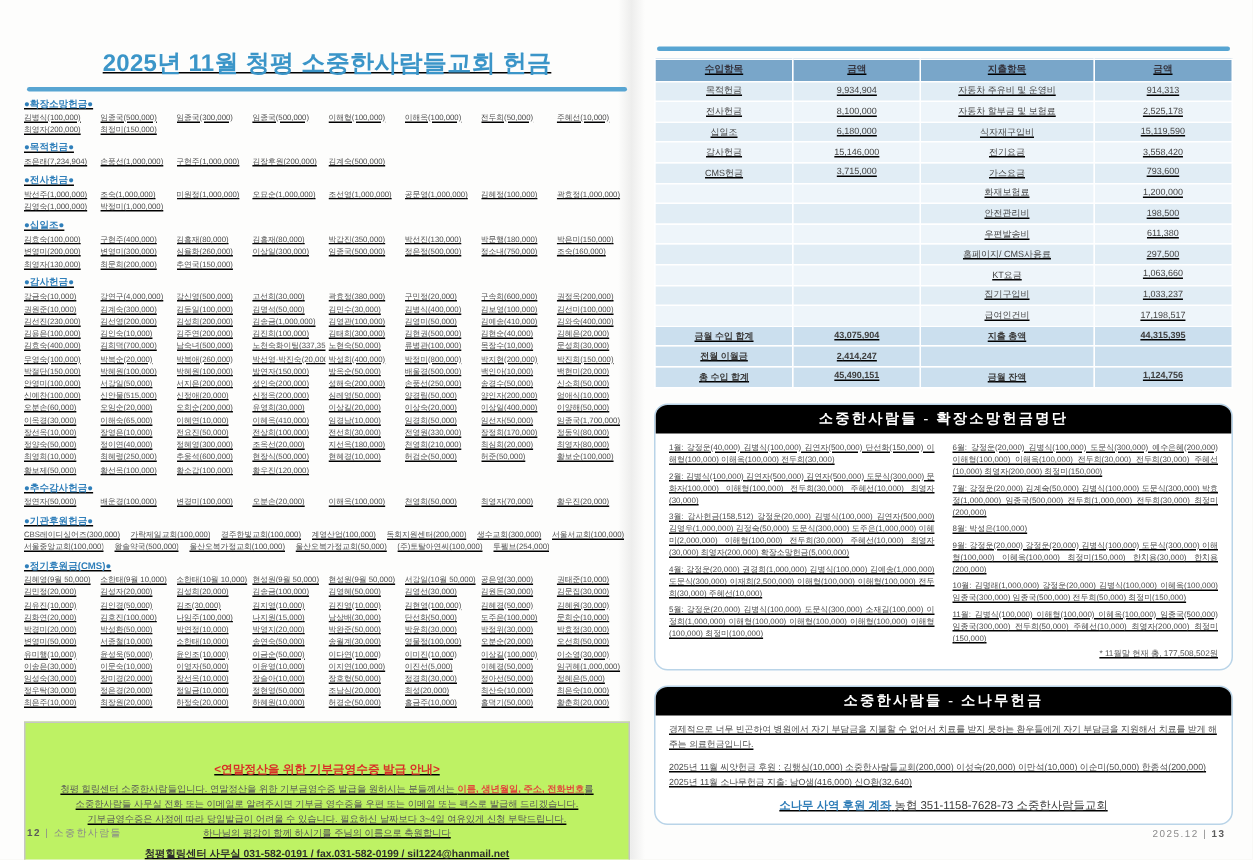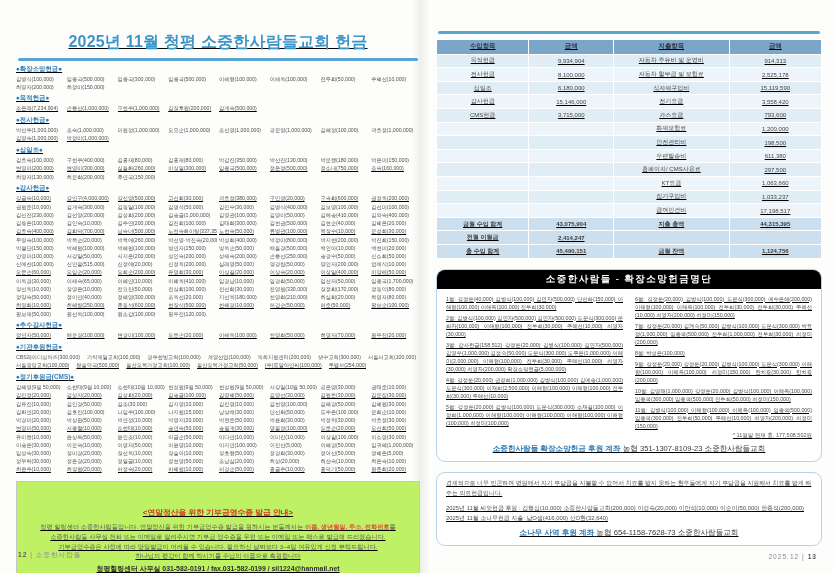--- a/index.html
+++ b/index.html
@@ -505,35 +505,32 @@
           <p class="month">4월: 강정운(20,000) 권경희(1,000,000) 김병식(100,000) 김예송(1,000,000) 도문식(300,000) 이재희(2,500,000) 이해형(100,000) 이해형(100,000) 전두희(30,000) 주혜선(10,000)</p>
           <p class="month">5월: 강정운(20,000) 김병식(100,000) 도문식(300,000) 소재길(100,000) 이정희(1,000,000) 이해형(100,000) 이해형(100,000) 이해형(100,000) 이해형(100,000) 최정미(100,000)</p>
           <p class="month">6월: 강정운(20,000) 김병식(100,000) 도문식(300,000) 예수은혜(200,000) 이해형(100,000) 이해옥(100,000) 전두희(30,000) 전두희(30,000) 주혜선(10,000) 최영자(200,000) 최정미(150,000)</p>
           <p class="month">7월: 강정운(20,000) 김계숙(50,000) 김병식(100,000) 도문식(300,000) 박효정(1,000,000) 임종국(500,000) 전두희(1,000,000) 전두희(30,000) 최정미(200,000)</p>
           <p class="month">8월: 박성은(100,000)</p>
           <p class="month">9월: 강정운(20,000) 강정운(20,000) 김병식(100,000) 도문식(300,000) 이해형(100,000) 이혜옥(100,000) 최정미(150,000) 한치용(30,000) 한치용(200,000)</p>
           <p class="month">10월: 김명래(1,000,000) 강정운(20,000) 김병식(100,000) 이혜옥(100,000) 임종국(300,000) 임종국(500,000) 전두희(50,000) 최정미(150,000)</p>
           <p class="month">11월: 김병식(100,000) 이해형(100,000) 이혜옥(100,000) 임종국(500,000) 임종국(300,000) 전두희(50,000) 주혜선(10,000) 최영자(200,000) 최정미(150,000)</p>
         </div>
       <div class="total-note">* 11월말 현재 총, 177,508,502원</div>
-      <div class="account">
-        <span class="lbl">소중한사람들 확장소망헌금 후원 계좌</span>
-        <span>농협 351-1307-8109-23 소중한사람들교회</span>
-      </div>
     </div>
   </div>
 
   <div class="bluebox">
+    <div class="bluebox-h">소중한사람들 - 소나무헌금</div>
     <div class="bluebox-b">
       <div class="pine-desc">경제적으로 너무 빈곤하여 병원에서 자기 부담금을 지불할 수 없어서 치료를 받지 못하는 환우들에게 자기 부담금을 지원해서 치료를 받게 해주는 의료헌금입니다.</div>
       <div class="pine-line">2025년 11월 씨앗헌금 후원 : 김행심(10,000) 소중한사람들교회(200,000) 이성숙(20,000) 이만석(10,000) 이순미(50,000) 한종석(200,000)</div>
       <div class="pine-line">2025년 11월 소나무헌금 지출: 남O샘(416,000) 신O환(32,640)</div>
       <div class="account">
         <span class="lbl">소나무 사역 후원 계좌</span>
-        <span>농협 654-1158-7628-73 소중한사람들교회</span>
+        <span>농협 351-1158-7628-73 소중한사람들교회</span>
       </div>
     </div>
   </div>
 </div>
 
 <div class="page-foot foot-left">
   <span class="foot-num">12</span>
   <span>|</span>
   <span>소중한사람들</span>
 </div>

